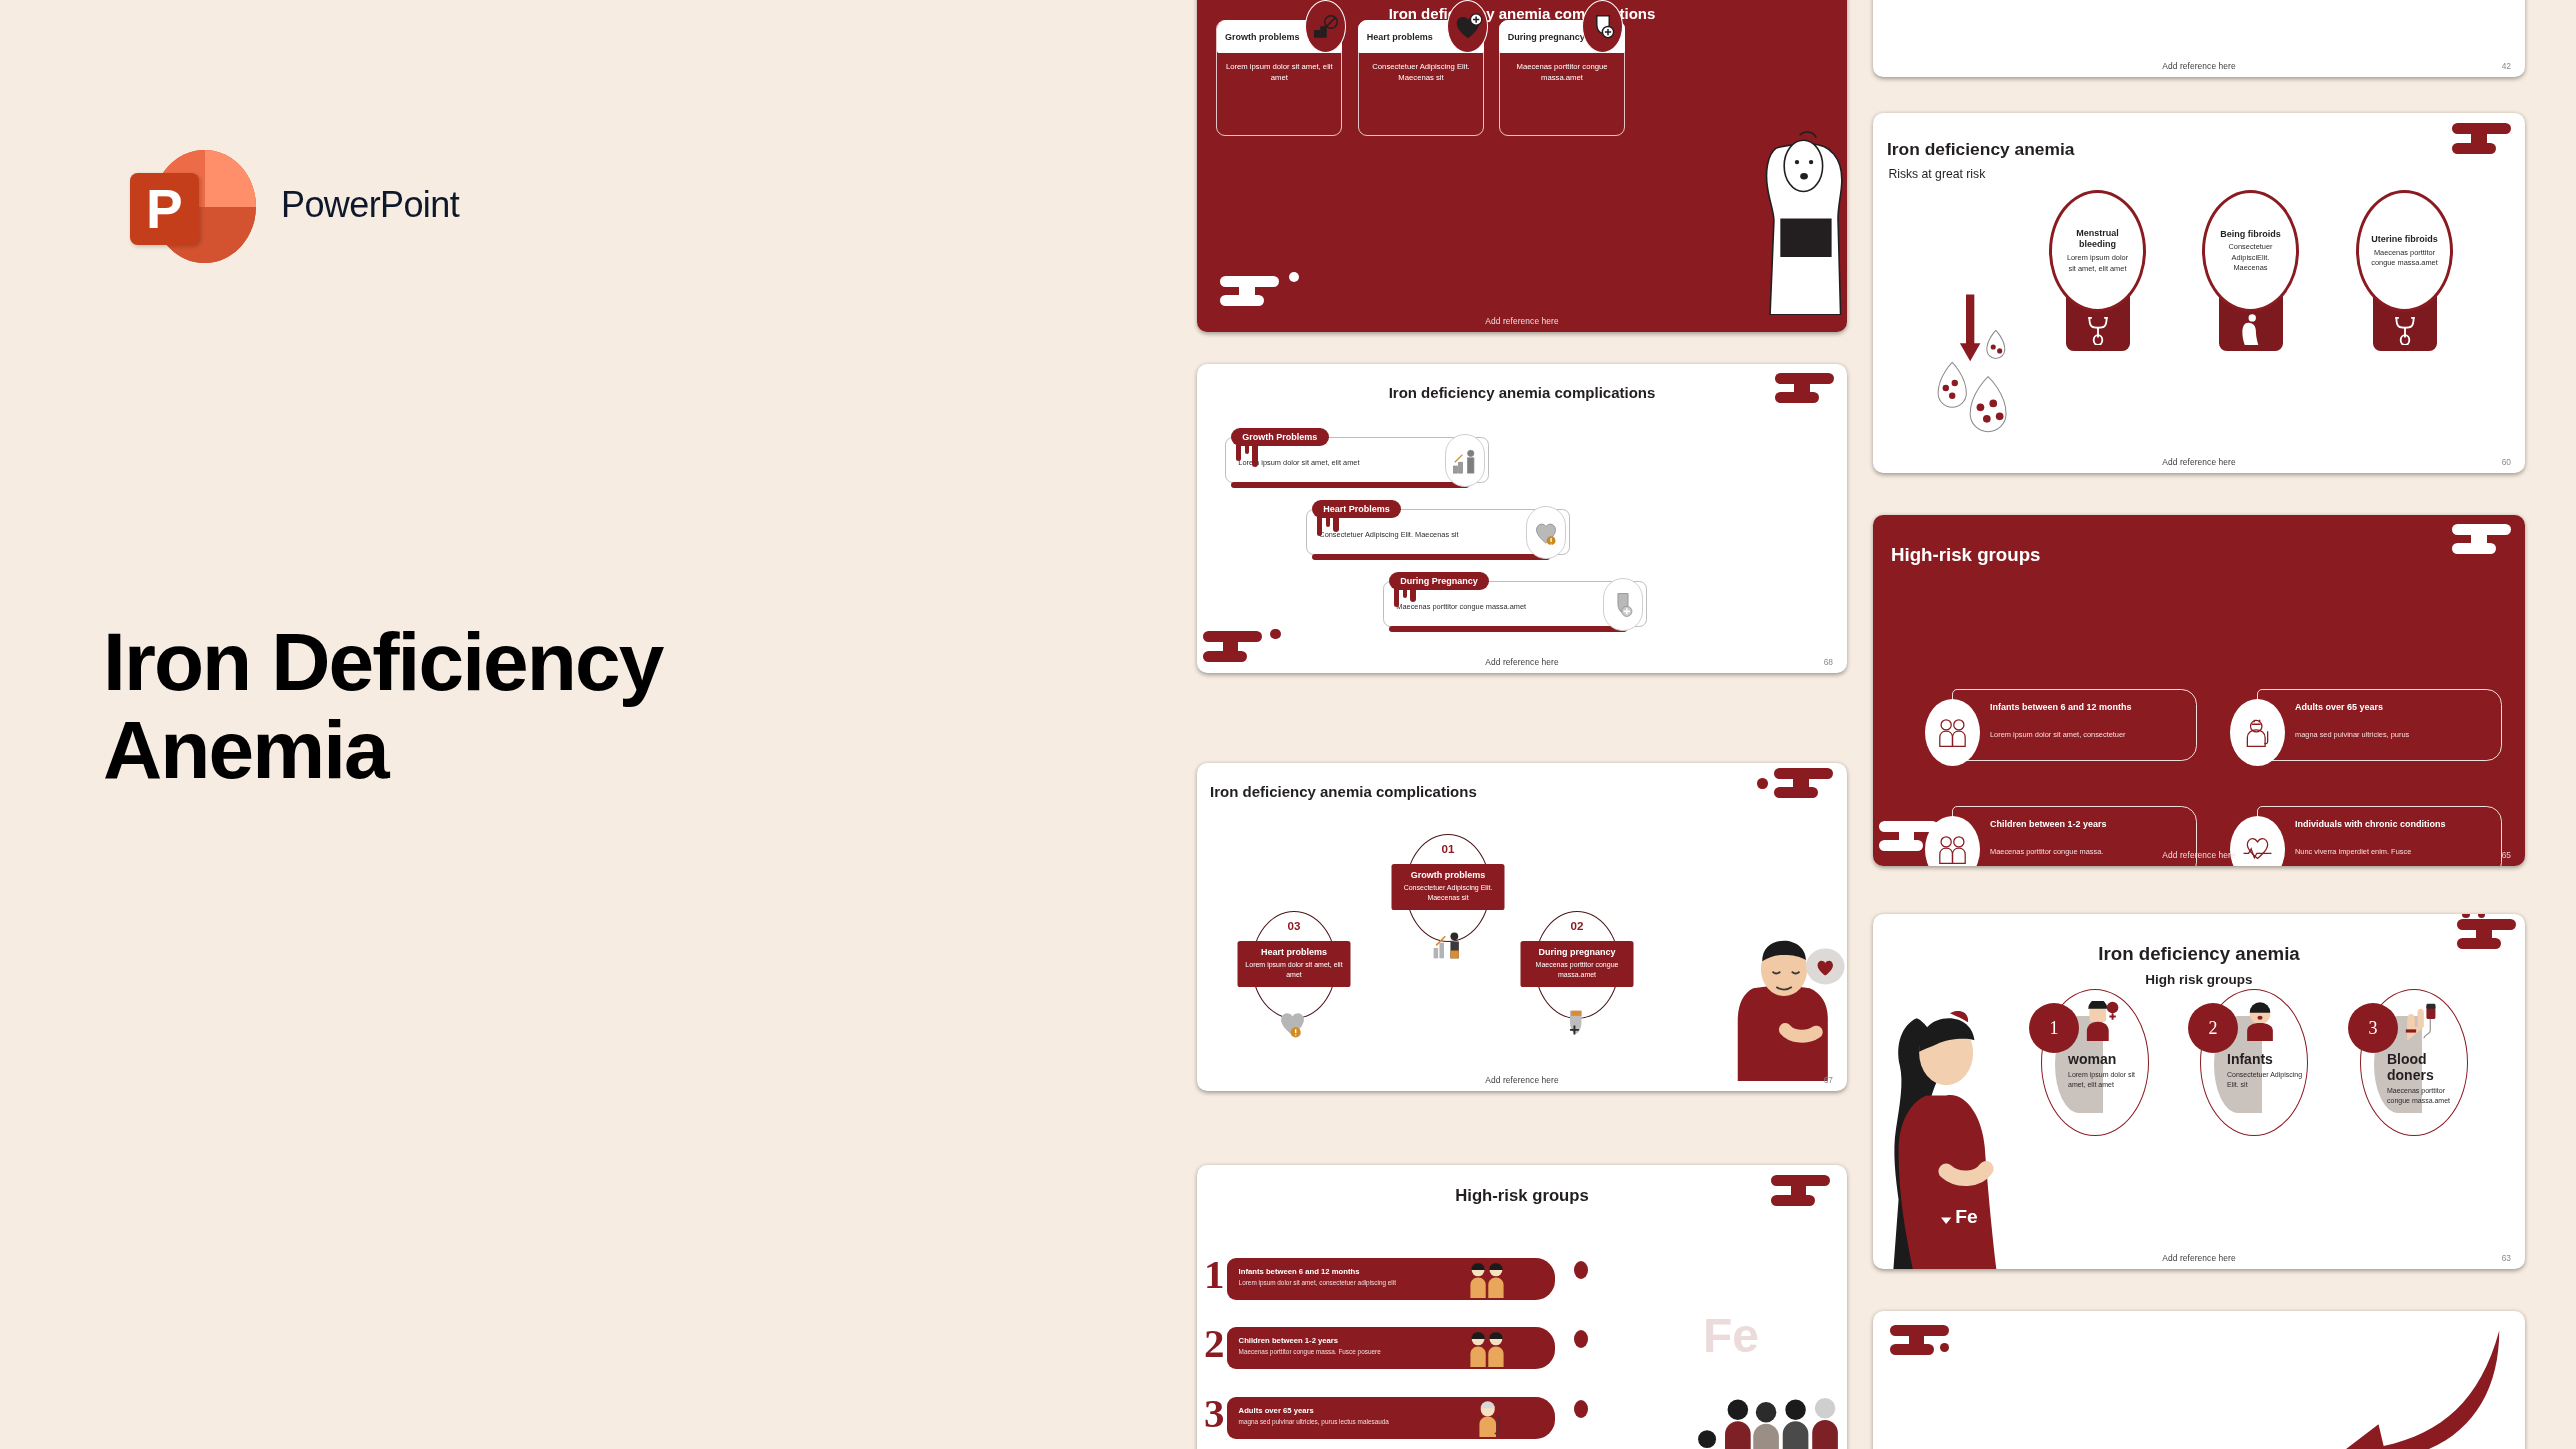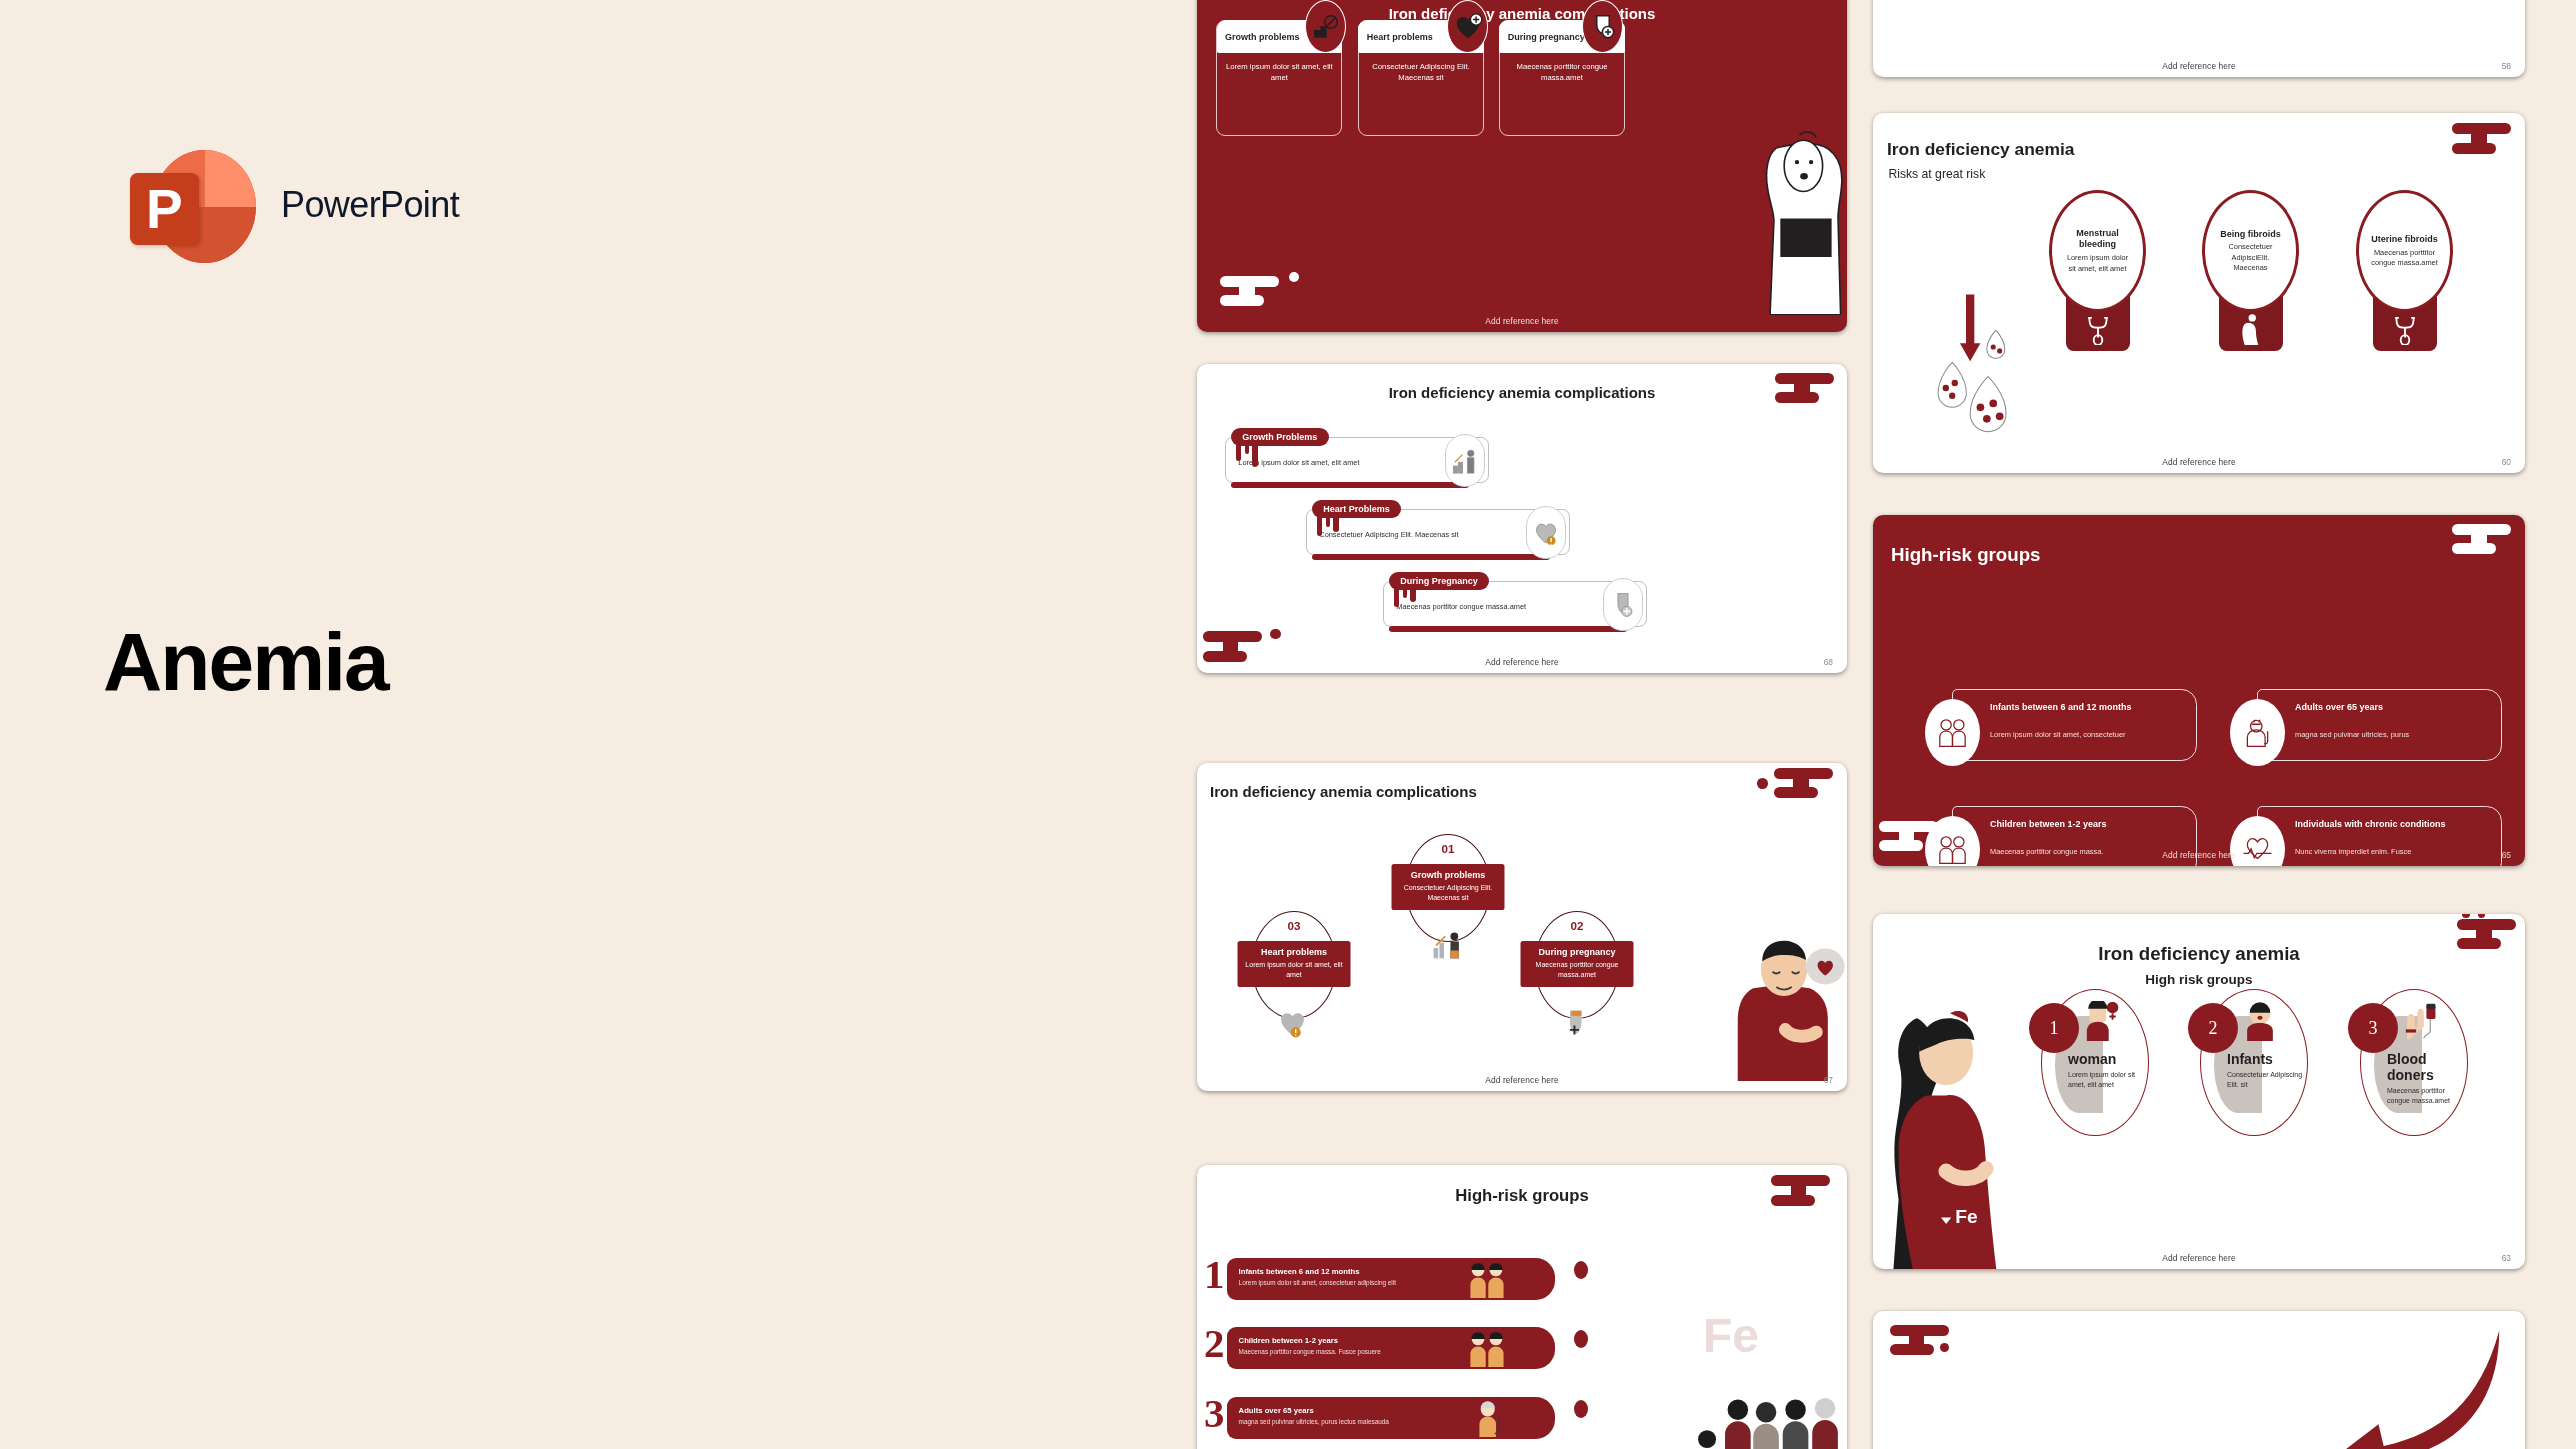--- a/index.html
+++ b/index.html
@@ -275,20 +275,21 @@
           <div class="q2"></div>
           <div class="q3"></div>
           <div class="q4"></div>
       </div>
       <div class="tile">P</div>
     </div>
     <div id="brand-name">PowerPoint</div>
   </div>
 
   <div id="deck-title">
+    <div>Iron Deficiency</div>
     <div>Anemia</div>
   </div>
 
 
 </div>
 
 <div class="slide-col" id="col-left">
 
   <div class="slide dark" style="top:-26px; height:358px;">
     <div class="slide-title" style="position:absolute; left:0; right:0; top:32px; text-align:center; font-size:15px;">Iron deficiency anemia complications</div>
@@ -576,21 +577,21 @@
 <div class="slide-col" id="col-right">
 
   <div class="slide" style="top:-283px; height:360px;">
     <svg class="figure" style="right:13px; bottom:55px; width:193px; height:122px;" viewBox="0 0 300 190">
       <path d="M300 0c0 80-52 140-132 140 18-40 60-104 132-140z" fill="#8a1b21"></path>
       <path d="M120 0 L186 132" stroke="#2b2b2b" stroke-width="7" fill="none"></path>
       <ellipse cx="150" cy="6" rx="36" ry="12" fill="#b5683a"></ellipse>
       <ellipse cx="218" cy="6" rx="20" ry="14" fill="#26404a"></ellipse>
     </svg>
     <div class="ref">Add reference here</div>
-    <div class="pageno">58</div>
+    <div class="pageno">42</div>
   </div>
 
   <div class="slide" style="top:113px; height:360px;">
     <div class="slide-title" style="position:absolute; left:14px; top:27px; font-size:17.4px;">Iron deficiency anemia</div>
     <div class="slide-sub" style="position:absolute; left:15.4px; top:54px; font-size:12.2px;">Risks at great risk</div>
 
     <div class="deco" style="right:14px; top:10.3px;">
       <div class="bar1"></div>
         <div class="bar2"></div>
         <div class="bar3"></div>

